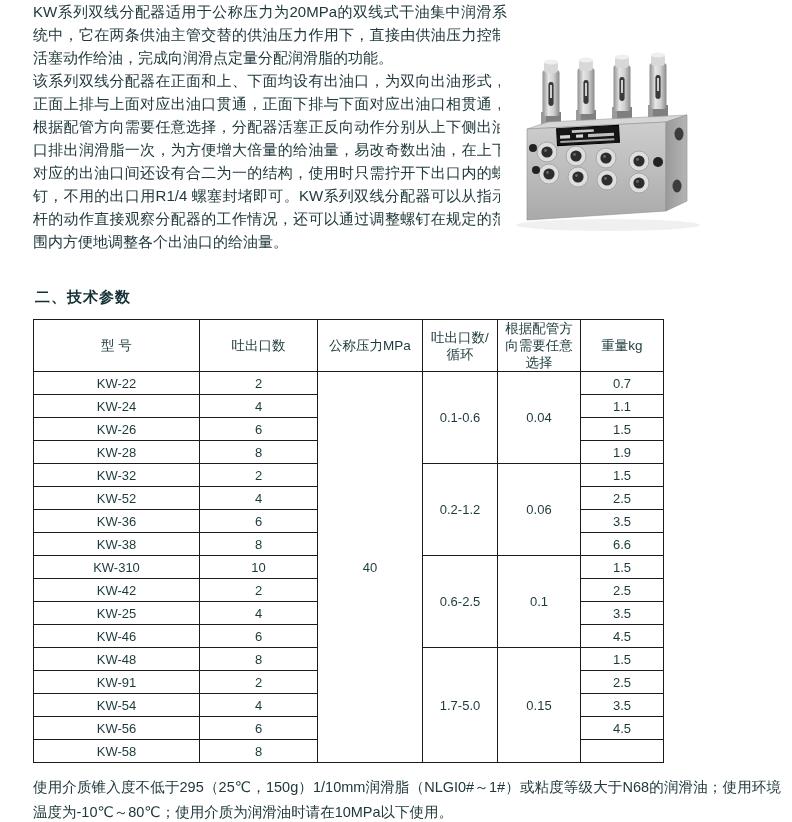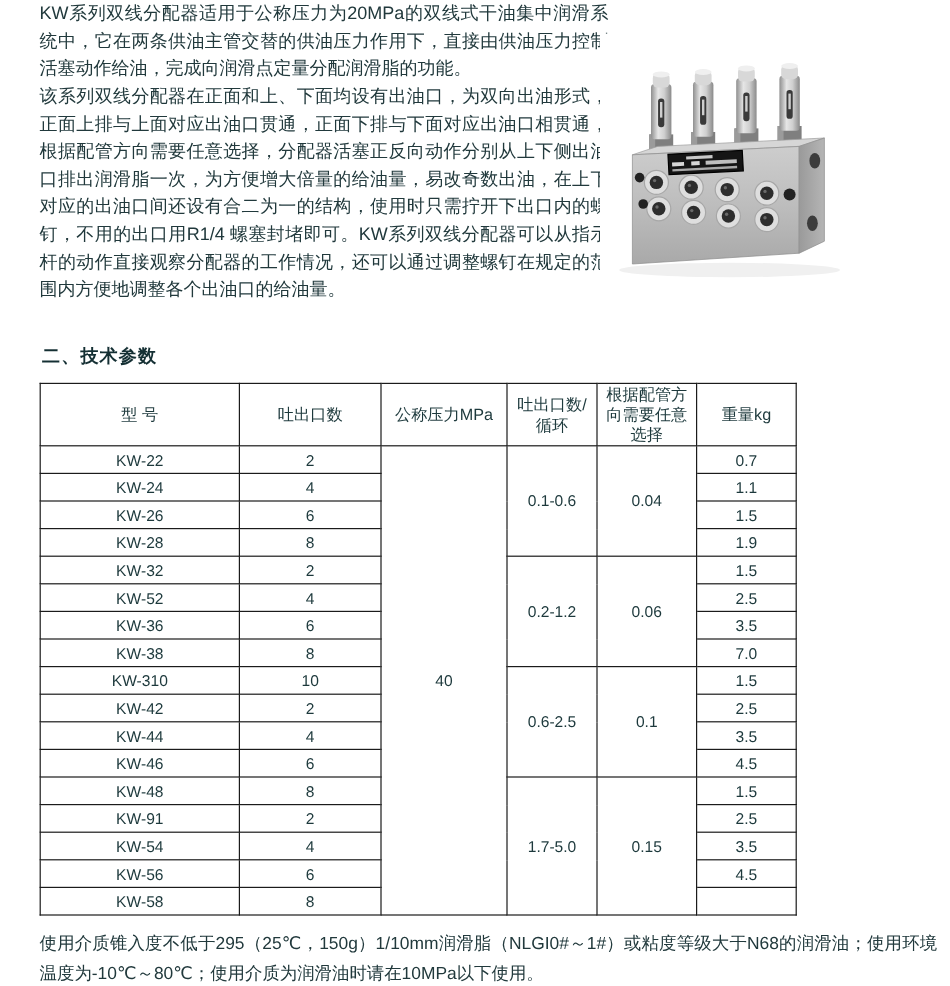--- a/index.html
+++ b/index.html
@@ -183,36 +183,36 @@
         <td>2.5</td>
       </tr>
       <tr>
         <td>KW-36</td>
         <td>6</td>
         <td>3.5</td>
       </tr>
       <tr>
         <td>KW-38</td>
         <td>8</td>
-        <td>7.0</td>
+        <td>6.6</td>
       </tr>
       <tr>
         <td>KW-310</td>
         <td>10</td>
         <td rowspan="4">0.6-2.5</td>
         <td rowspan="4">0.1</td>
         <td>1.5</td>
       </tr>
       <tr>
         <td>KW-42</td>
         <td>2</td>
         <td>2.5</td>
       </tr>
       <tr>
-        <td>KW-44</td>
+        <td>KW-25</td>
         <td>4</td>
         <td>3.5</td>
       </tr>
       <tr>
         <td>KW-46</td>
         <td>6</td>
         <td>4.5</td>
       </tr>
       <tr>
         <td>KW-48</td>

